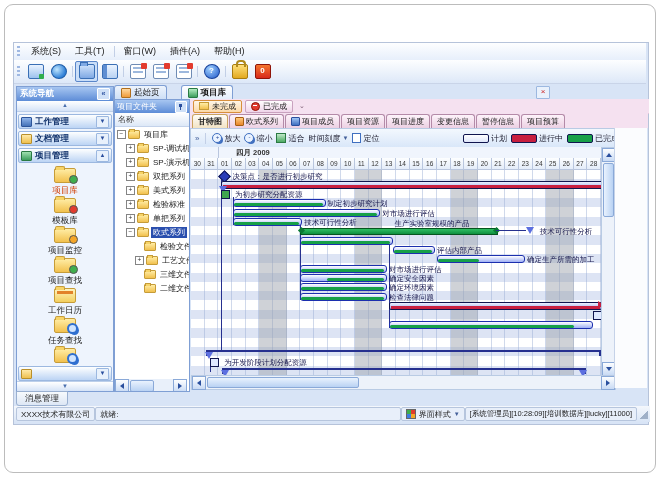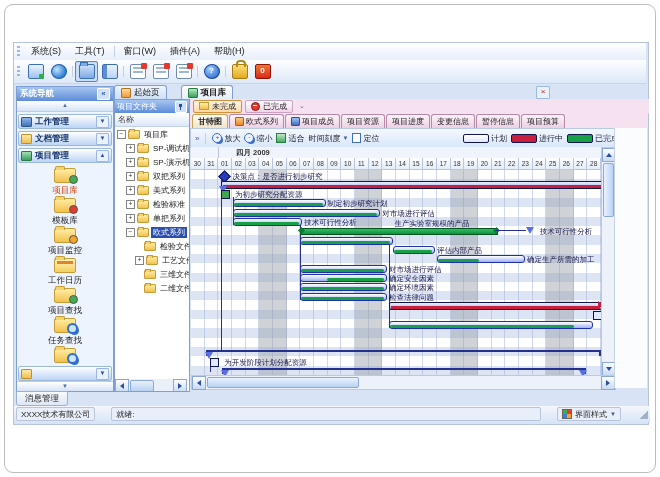--- a/index.html
+++ b/index.html
@@ -134,21 +134,21 @@
   .bracket:before,.bracket:after{content:"";position:absolute;top:2px;width:2px;height:4px;background:#26308f;}
   .bracket:before{left:0;} .bracket:after{right:0;}
   .glabel{position:absolute;font-size:7.5px;color:#14144a;white-space:nowrap;line-height:9px;}
   .vscroll{position:absolute;left:601px;top:147px;width:13px;height:228px;background:#edf2fa;border:1px solid #b9cbe4;}
   .vthumb{margin:1px;height:52px;background:linear-gradient(90deg,#e9f2fe,#b9d2f3);border:1px solid #8aa9d8;border-radius:2px;}
   .hscroll{position:absolute;left:191px;top:375px;width:423px;height:13px;background:#edf2fa;border:1px solid #b9cbe4;display:flex;}
   .hthumb{width:150px;height:9px;margin:1px;background:linear-gradient(#e9f2fe,#b9d2f3);border:1px solid #8aa9d8;border-radius:2px;}
   .rightgap{position:absolute;left:614px;top:128px;width:32px;height:260px;background:#fbfcfe;border-left:1px solid #c5d2e8;}
   
   .msgtab{position:absolute;left:16px;top:391px;height:13px;padding:0 8px;border:1px solid #9ab0d0;background:linear-gradient(#f7fafd,#dde7f5);font-size:8.5px;line-height:12px;border-radius:0 0 3px 3px;}
-  .statusbar{position:absolute;left:14px;top:406px;width:632px;height:16px;background:linear-gradient(#f4f7fc,#d9e5f6);display:flex;align-items:center;gap:16px;padding:0 2px;font-size:8px;color:#222;}
+  .statusbar{position:absolute;left:14px;top:406px;width:632px;height:16px;background:linear-gradient(#f4f7fc,#d9e5f6);display:flex;align-items:center;gap:0;padding:0 2px;font-size:8px;color:#222;}
   .scell{height:12px;border:1px solid #b6c5dd;border-radius:2px;background:#e8effa;display:flex;align-items:center;padding:0 4px;white-space:nowrap;}
   .scell.grow{flex:1;}
   .styleicon{width:8px;height:8px;margin-right:3px;background:conic-gradient(#e23b2e 0 25%,#f4a526 0 50%,#3f7ce0 0 75%,#3fae4e 0);border:1px solid #666;}
   .gripcorner{width:9px;height:9px;background:linear-gradient(135deg,transparent 55%,#9fb0c8 55%);margin-left:2px;}
 </style>
 </head>
 <body>
 
 <div class="stage">
   <div class="frame"></div>
@@ -237,28 +237,28 @@
             </span>
             <span class="lbl">模板库</span>
           </div>
           <div class="bigitem">
             <span class="bigicon" style="display: block;">
               <span class="badge b-amber"></span>
             </span>
             <span class="lbl">项目监控</span>
           </div>
           <div class="bigitem">
-            <span class="bigicon cal" style="display: block;"></span>
-            <span class="lbl">工作日历</span>
-          </div>
-          <div class="bigitem">
             <span class="bigicon" style="display: block;">
               <span class="badge b-green"></span>
             </span>
             <span class="lbl">项目查找</span>
+          </div>
+          <div class="bigitem">
+            <span class="bigicon cal" style="display: block;"></span>
+            <span class="lbl">工作日历</span>
           </div>
           <div class="bigitem">
             <span class="bigicon" style="display: block;">
               <span class="badge b-mag"></span>
             </span>
             <span class="lbl">任务查找</span>
           </div>
           <div class="bigitem">
             <span class="bigicon" style="display: block;">
               <span class="badge b-mag"></span>
@@ -630,15 +630,16 @@
   <div class="msgtab">消息管理</div>
 
   <div class="statusbar">
     <span class="scell">XXXX技术有限公司</span>
     <span class="scell grow">就绪:</span>
     <span class="scell">
       <span class="styleicon"></span>
       <span>界面样式</span>
       <span style="margin-left:3px;font-size:6px;color:#44609a;">▼</span>
     </span>
+    <span class="scell" style="font-size:7.5px;">[系统管理员][10:28:09][培训数据库][lucky][11000]</span>
     <span class="gripcorner"></span>
   </div>
 </div>
 
 </body></html>

